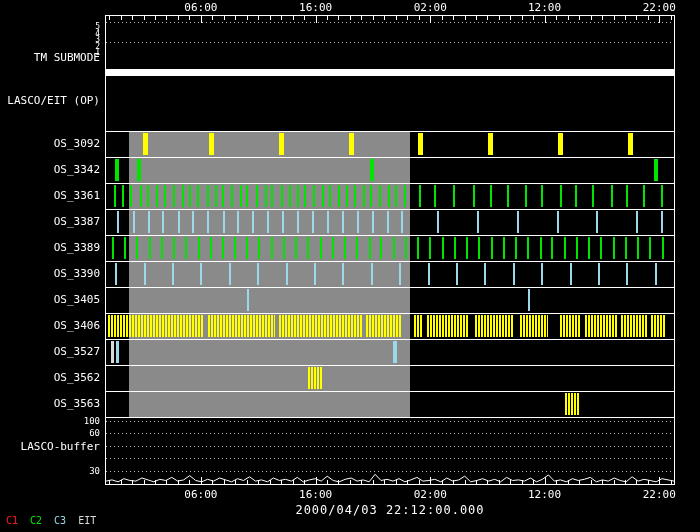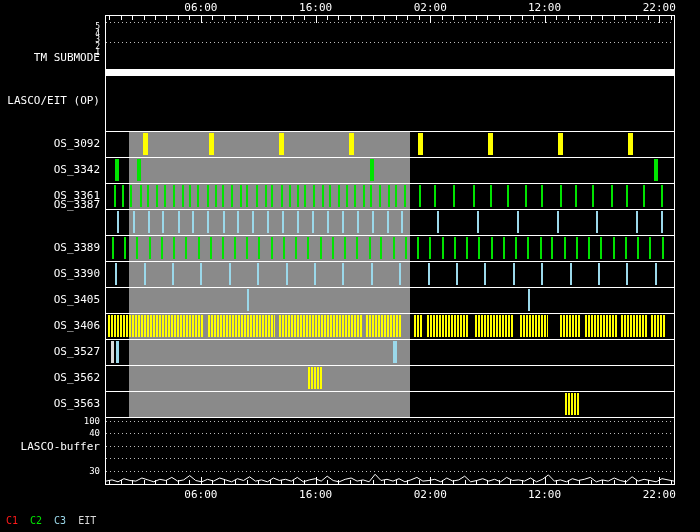--- a/index.html
+++ b/index.html
@@ -339,33 +339,34 @@
       <div class="left-label" style="top: 51px; text-align: center;">TM SUBMODE</div>
       <div class="left-label tiny" style="top: 23px;">5</div>
       <div class="left-label tiny" style="top: 29.5px;">4</div>
       <div class="left-label tiny" style="top: 36px;">3</div>
       <div class="left-label tiny" style="top: 42.5px;">2</div>
       <div class="left-label tiny" style="top: 49px;">1</div>
       <div class="left-label" style="top: 94px;">LASCO/EIT (OP)</div>
       <div class="left-label" style="top: 137px;">OS_3092</div>
       <div class="left-label" style="top: 163px;">OS_3342</div>
       <div class="left-label" style="top: 189px;">OS_3361</div>
-      <div class="left-label" style="top: 198px;">OS_3387</div>
+      <div class="left-label" style="top: 215px;">OS_3387</div>
       <div class="left-label" style="top: 241px;">OS_3389</div>
       <div class="left-label" style="top: 267px;">OS_3390</div>
       <div class="left-label" style="top: 293px;">OS_3405</div>
       <div class="left-label" style="top: 319px;">OS_3406</div>
       <div class="left-label" style="top: 345px;">OS_3527</div>
       <div class="left-label" style="top: 371px;">OS_3562</div>
       <div class="left-label" style="top: 397px;">OS_3563</div>
       <div class="left-label" style="top: 440px;">LASCO-buffer</div>
       <div class="left-label small" style="top: 416px;">100</div>
-      <div class="left-label small" style="top: 428.4px;">40</div>
+      <div class="left-label small" style="top: 428.4px;">60</div>
       <div class="left-label small" style="top: 465.6px;">30</div>
     </div>
+  <div class="caption">2000/04/03 22:12:00.000</div>
   <div class="legend" id="legend">
       <div class="legend-item" style="color: rgb(255, 26, 26);">C1</div>
       <div class="legend-item" style="color: rgb(0, 228, 0);">C2</div>
       <div class="legend-item" style="color: rgb(155, 216, 234);">C3</div>
       <div class="legend-item" style="color: rgb(217, 217, 217);">EIT</div>
     </div>
 <div class="axis-label" style="left: 200.856px; top: 1px;">06:00</div>
     <div class="axis-label" style="left: 200.856px; top: 488px;">06:00</div>
     <div class="axis-label" style="left: 315.592px; top: 1px;">16:00</div>
     <div class="axis-label" style="left: 315.592px; top: 488px;">16:00</div>

